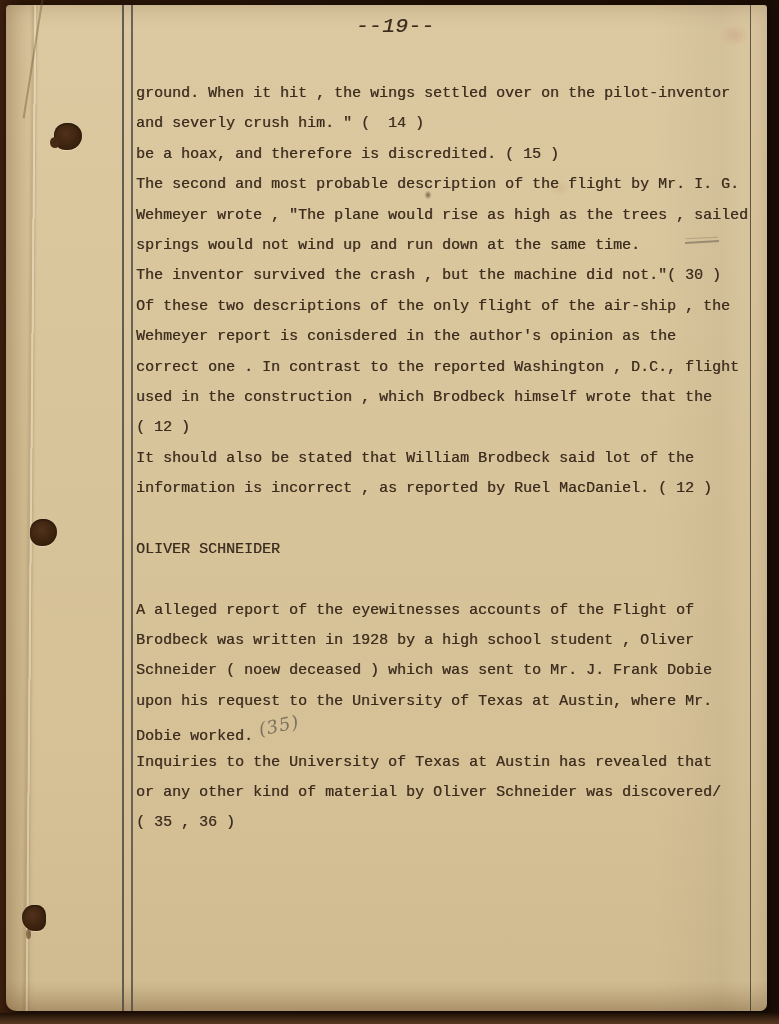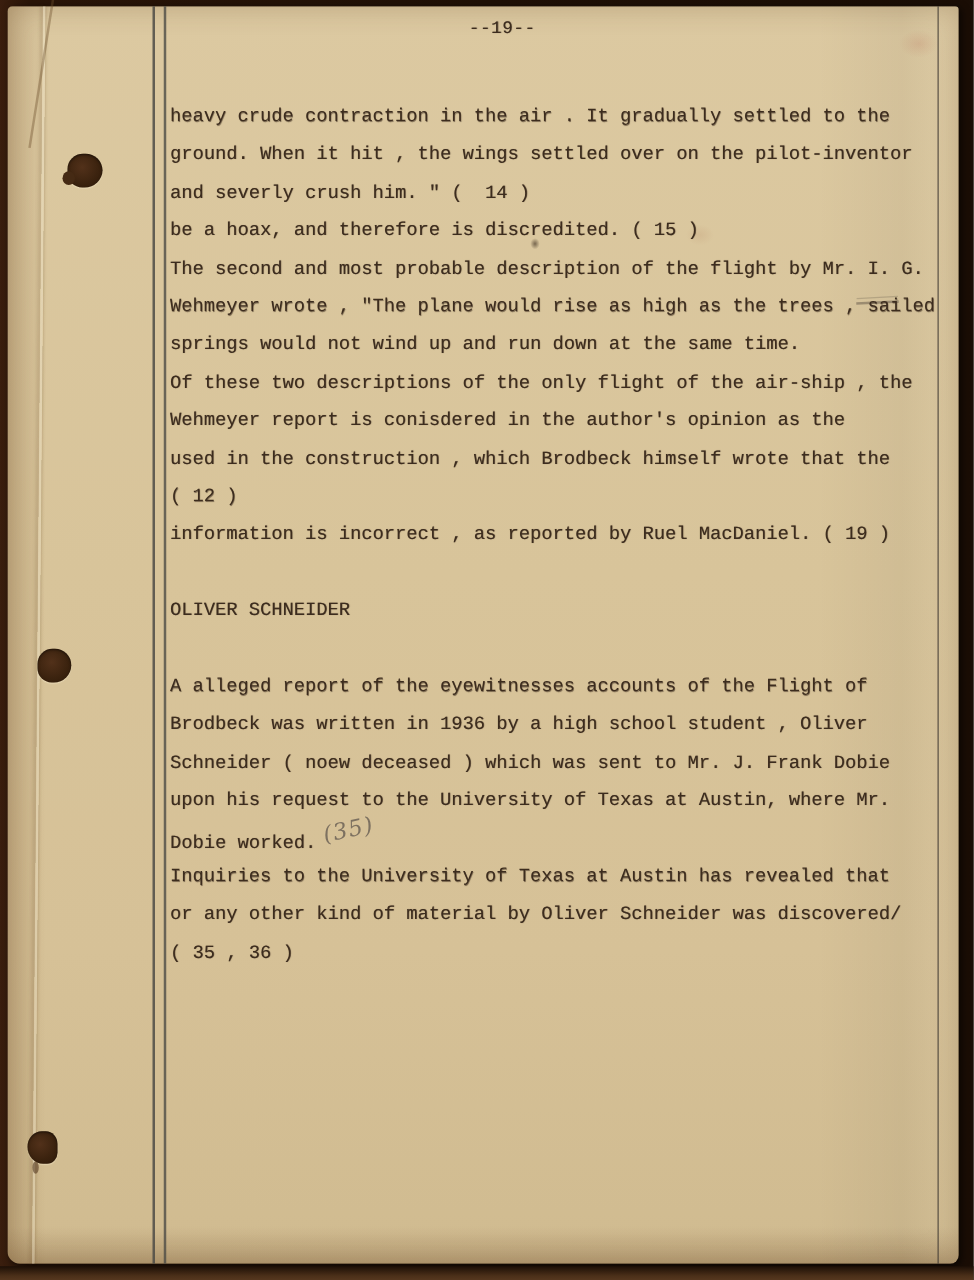--- a/index.html
+++ b/index.html
@@ -54,24 +54,25 @@
   .hole1::after{content:"";position:absolute;left:-4px;top:14px;width:10px;height:11px;border-radius:50%;background:#452a14;}
   .hole2{left:24px;top:514px;width:27px;height:27px;}
   .hole3{left:16px;top:900px;width:24px;height:26px;border-radius:55% 45% 40% 60%;}
   .hole3::after{content:"";position:absolute;left:4px;bottom:-8px;width:5px;height:10px;border-radius:50%;background:rgba(74,45,22,0.55);}
   .pencil-mark{
     position:absolute;left:679px;top:236px;width:34px;height:2px;
     background:rgba(85,74,62,0.45);transform:rotate(-3deg);
     box-shadow:0 -4px 0 -0.5px rgba(85,74,62,0.25);
   }
   .page-number{
-    position:absolute;left:369px;top:10px;
-    font-size:14px;letter-spacing:0.5px;color:#3c2c1e;
+    position:absolute;left:350px;top:10px;
+    font-size:21px;letter-spacing:0.5px;color:#3c2c1e;
     text-shadow:0.5px 0.4px 0.6px rgba(60,44,30,0.65);
     white-space:pre;
+    font-style:italic;
   }
   .text-block{
     position:absolute;left:130px;top:80px;width:640px;
     color:#3c2c1e;font-size:15px;
     text-shadow:0.4px 0.3px 0.6px rgba(60,44,30,0.6);
   }
   .line{height:30.4px;white-space:pre;}
   .handwritten{
     display:inline-block;
     font-family:"DejaVu Serif",serif;font-style:italic;
@@ -87,37 +88,39 @@
   <div class="crease"></div>
   <div class="corner-fold"></div>
   <div class="margin-lines"></div>
   <div class="right-line"></div>
   <div class="hole hole1"></div>
   <div class="hole hole2"></div>
   <div class="hole hole3"></div>
   <div class="pencil-mark"></div>
   <div class="page-number">--19--</div>
   <div class="text-block" id="lines">
-      <div class="line"><span>heavy crude contraction in the air . It gradually settled to the</span></div>
       <div class="line"><span>ground. When it hit , the wings settled over on the pilot-inventor</span></div>
       <div class="line"><span>and severly crush him. " (  14 )</span></div>
       <div class="line"><span>be a hoax, and therefore is discredited. ( 15 )</span></div>
       <div class="line"><span>The second and most probable description of the flight by Mr. I. G.</span></div>
       <div class="line"><span>Wehmeyer wrote , "The plane would rise as high as the trees , sailed</span></div>
       <div class="line"><span>springs would not wind up and run down at the same time.</span></div>
+      <div class="line"><span>The inventor survived the crash , but the machine did not."( 30 )</span></div>
       <div class="line"><span>Of these two descriptions of the only flight of the air-ship , the</span></div>
       <div class="line"><span>Wehmeyer report is conisdered in the author's opinion as the</span></div>
+      <div class="line"><span>correct one . In contrast to the reported Washington , D.C., flight</span></div>
       <div class="line"><span>used in the construction , which Brodbeck himself wrote that the</span></div>
       <div class="line"><span>( 12 )</span></div>
-      <div class="line"><span>information is incorrect , as reported by Ruel MacDaniel. ( 19 )</span></div>
+      <div class="line"><span>It should also be stated that William Brodbeck said lot of the</span></div>
+      <div class="line"><span>information is incorrect , as reported by Ruel MacDaniel. ( 12 )</span></div>
       <div class="line"><span></span></div>
       <div class="line"><span>OLIVER SCHNEIDER</span></div>
       <div class="line"><span></span></div>
       <div class="line"><span>A alleged report of the eyewitnesses accounts of the Flight of</span></div>
-      <div class="line"><span>Brodbeck was written in 1936 by a high school student , Oliver</span></div>
+      <div class="line"><span>Brodbeck was written in 1928 by a high school student , Oliver</span></div>
       <div class="line"><span>Schneider ( noew deceased ) which was sent to Mr. J. Frank Dobie</span></div>
       <div class="line"><span>upon his request to the University of Texas at Austin, where Mr.</span></div>
       <div class="line"><span>Dobie worked.</span><span class="handwritten">(35)</span></div>
       <div class="line"><span>Inquiries to the University of Texas at Austin has revealed that</span></div>
       <div class="line"><span>or any other kind of material by Oliver Schneider was discovered/</span></div>
       <div class="line"><span>( 35 , 36 )</span></div>
     </div>
 </div>
 <div class="desk-bottom"></div>
 

